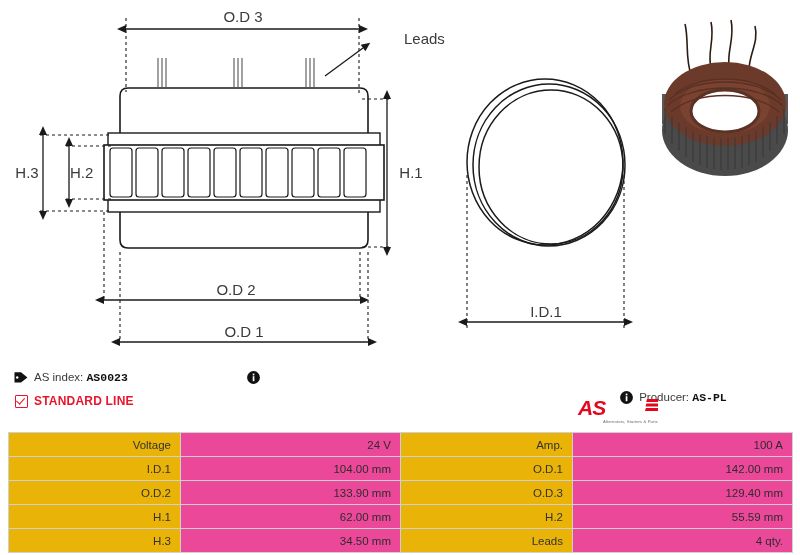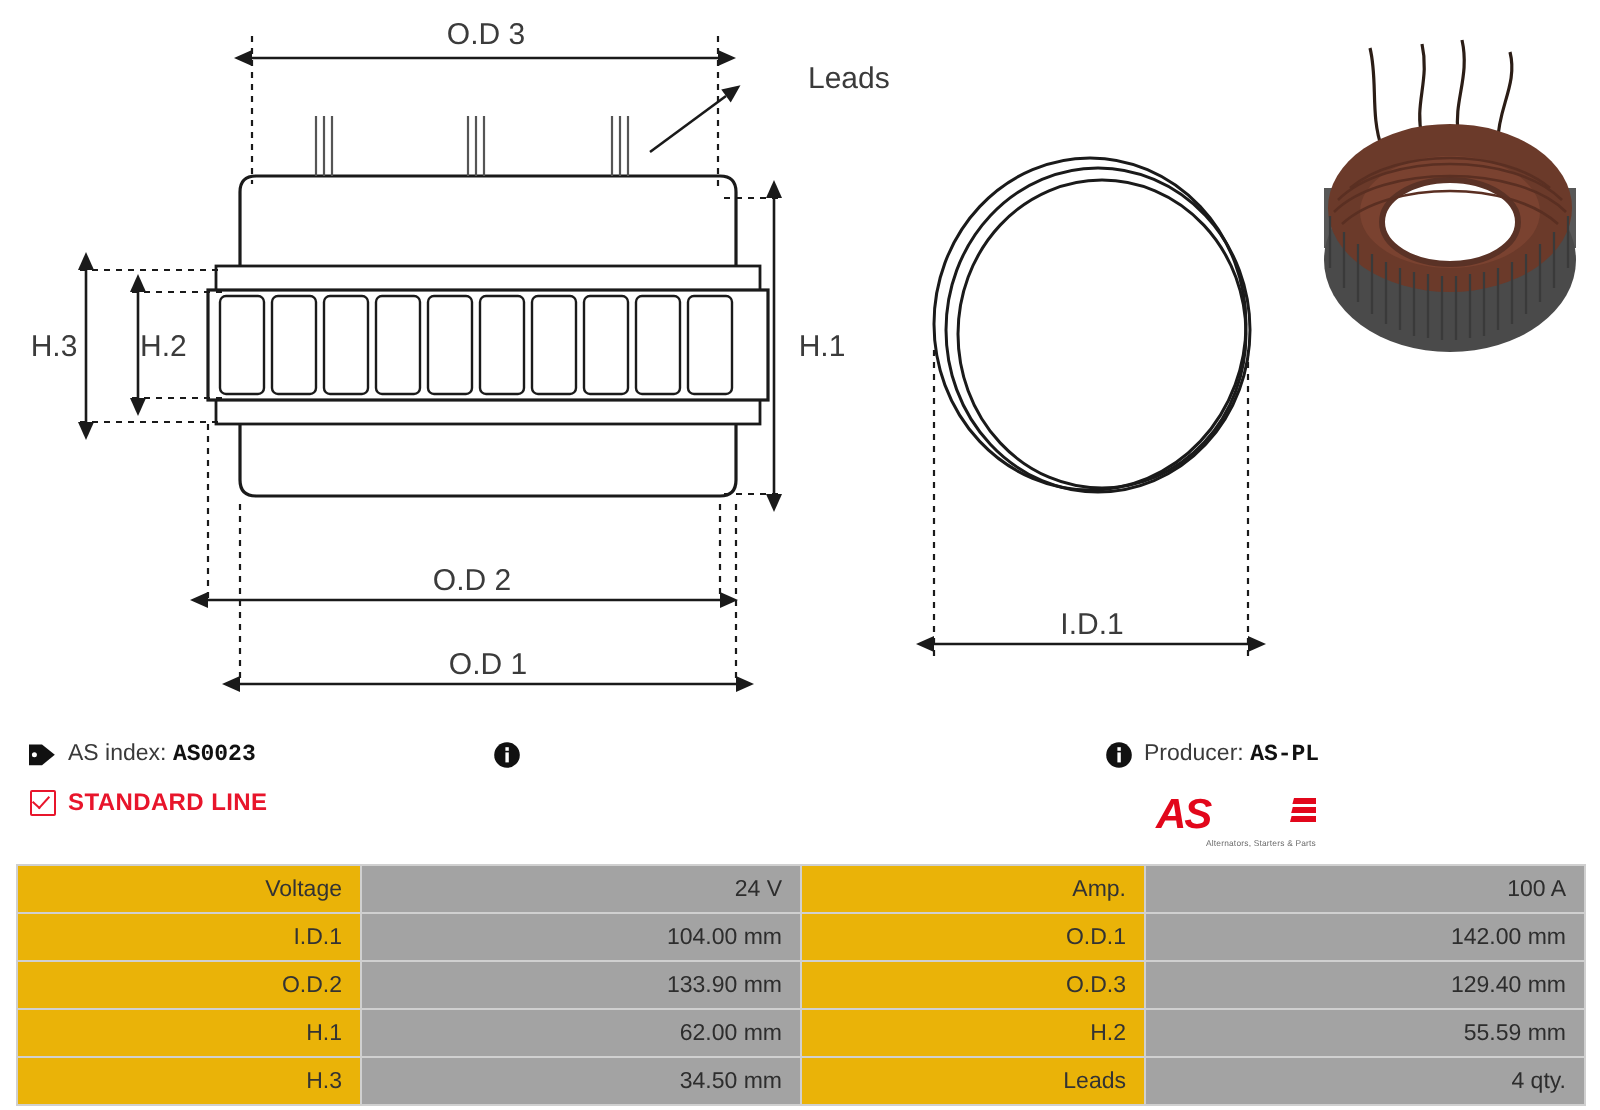--- a/index.html
+++ b/index.html
@@ -74,21 +74,21 @@
   }
   .chk-box::after {
     content: "";
     position: absolute;
     left: 2px; top: 0px;
     width: 4px; height: 7px;
     border: solid #e8152b;
     border-width: 0 1.8px 1.8px 0;
     transform: rotate(42deg);
   }
-  .info-row.right { justify-content: flex-start; }
+  .info-row.right { justify-content: center; margin-top: 20px; }
   #info-col-right .info-row { padding-left: 4px; }
 
   
   #aspl-logo {
     position: absolute;
     left: 578px; top: 398px;
     width: 80px; height: 30px;
   }
   #aspl-logo .logo-mark {
     font-family: "Liberation Sans", sans-serif;
@@ -130,21 +130,21 @@
     text-align: right;
     color: #2d2d2d;
     white-space: nowrap;
     overflow: hidden;
   }
   #spec-table td.lbl {
     background: #eab308;
     color: #333;
   }
   #spec-table td.val {
-    background: #a3a3a3;
+    background: #ec4899;
     margin-top: 20px;
   }
   #spec-table col.c-lbl { width: 172px; }
   #spec-table col.c-val { width: 220px; }
 </style>
 </head>
 <body>
 
 <div id="drawing-area">
   <svg id="drawing-svg" width="800" height="362" viewBox="0 0 800 362">

